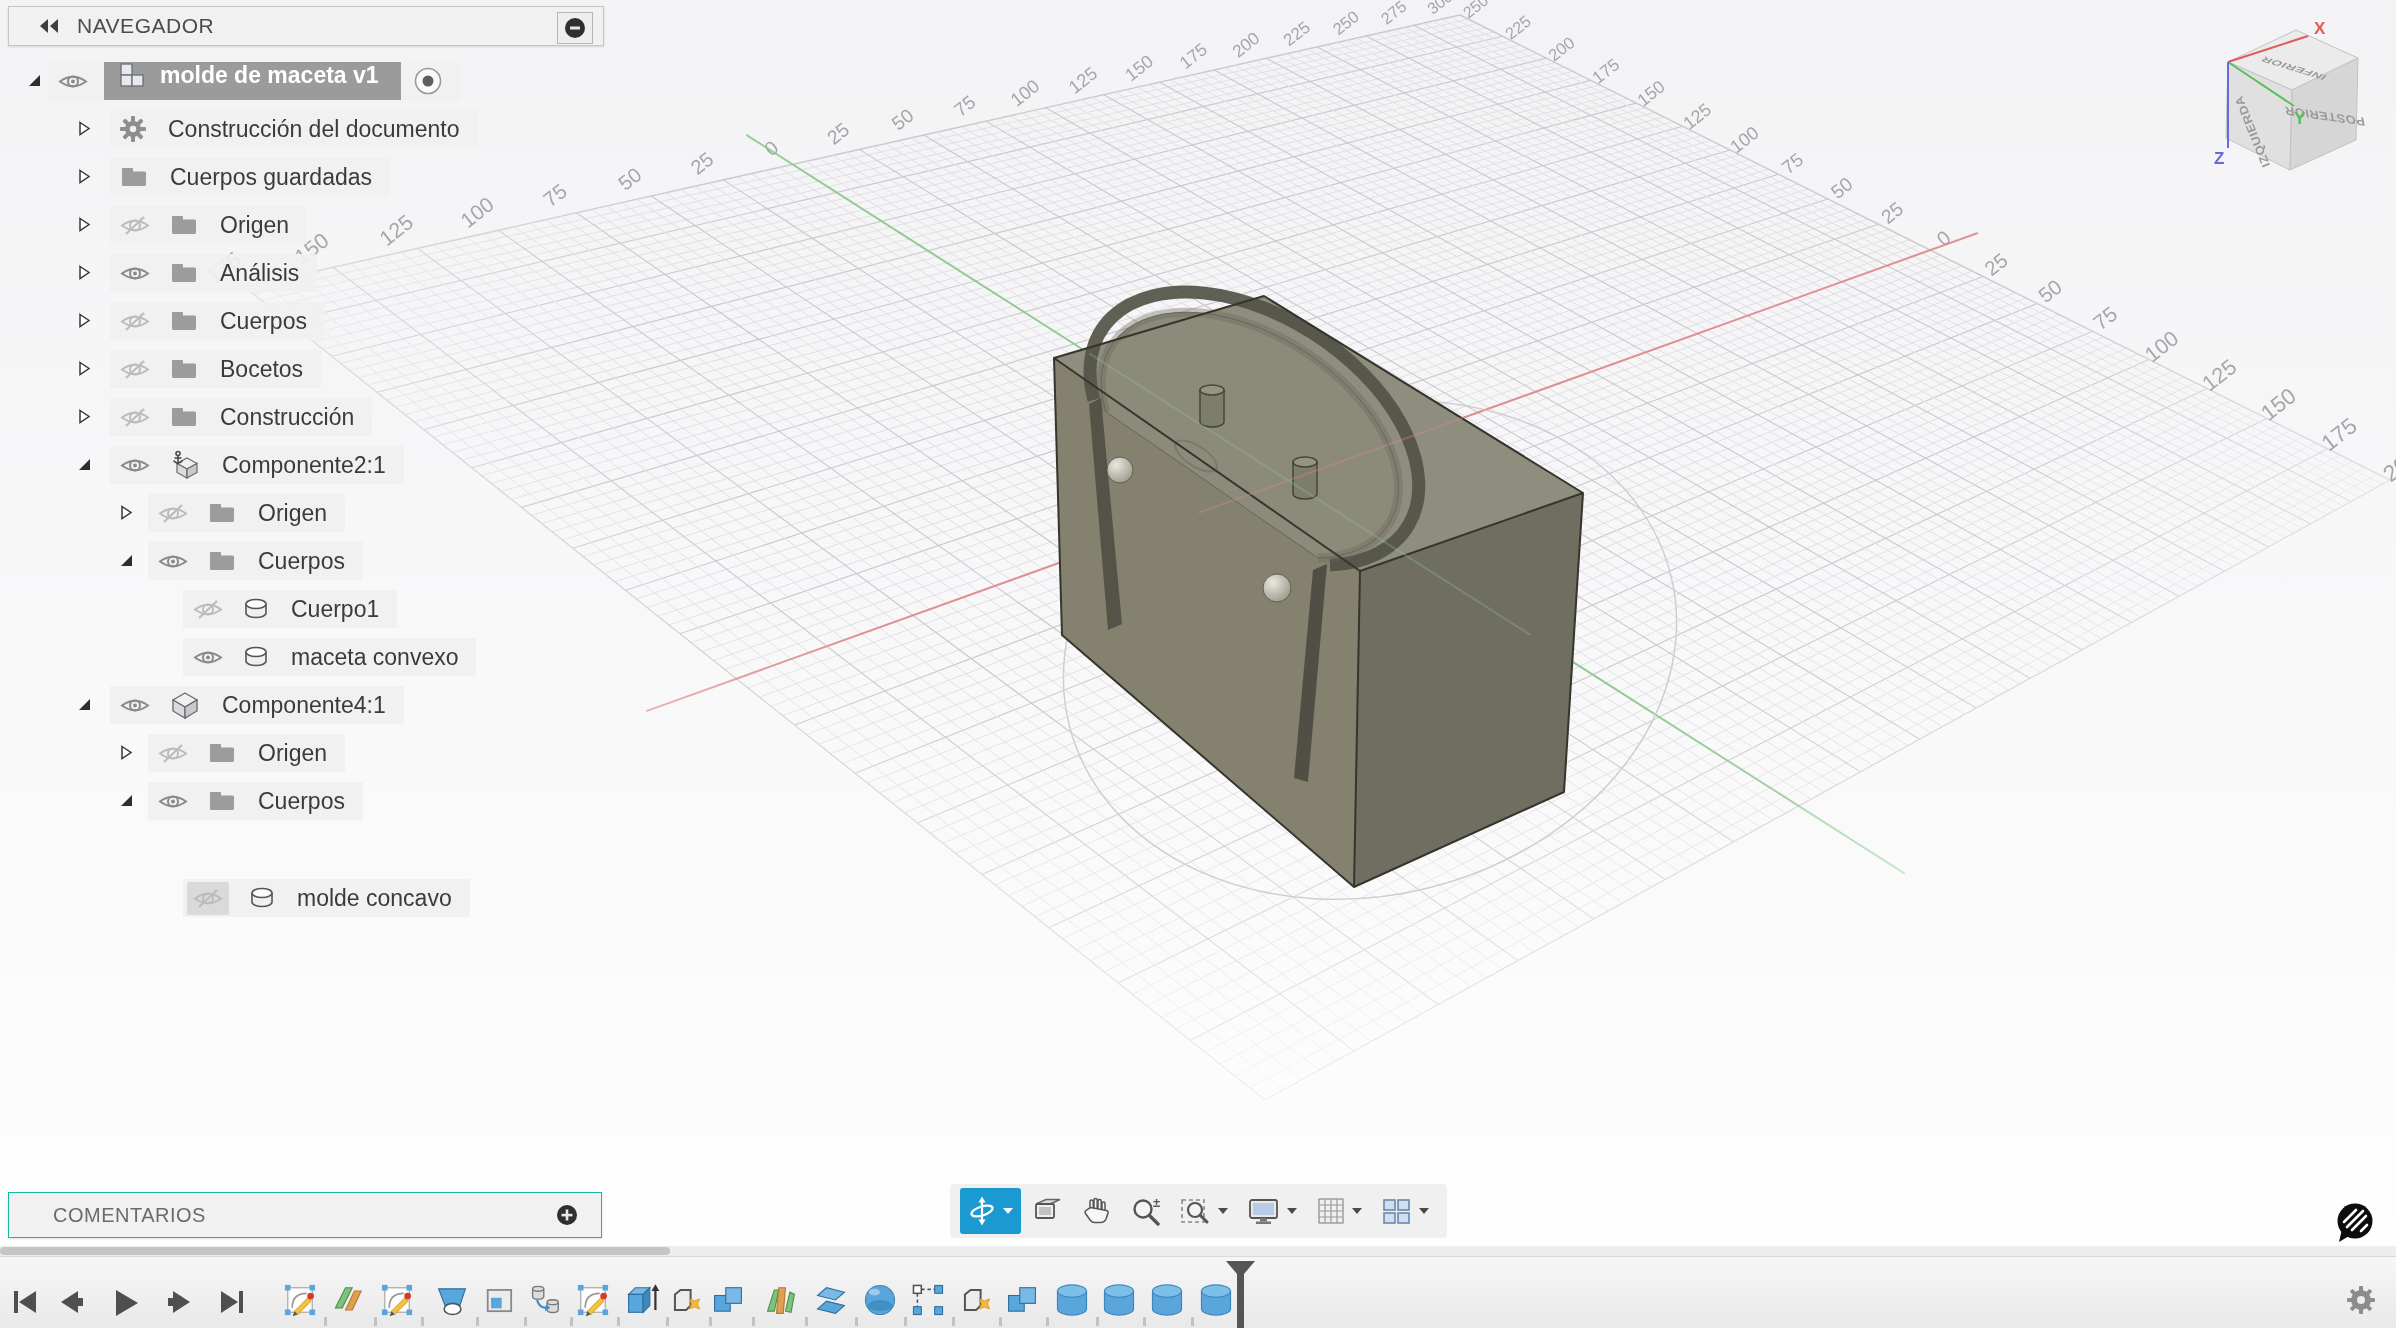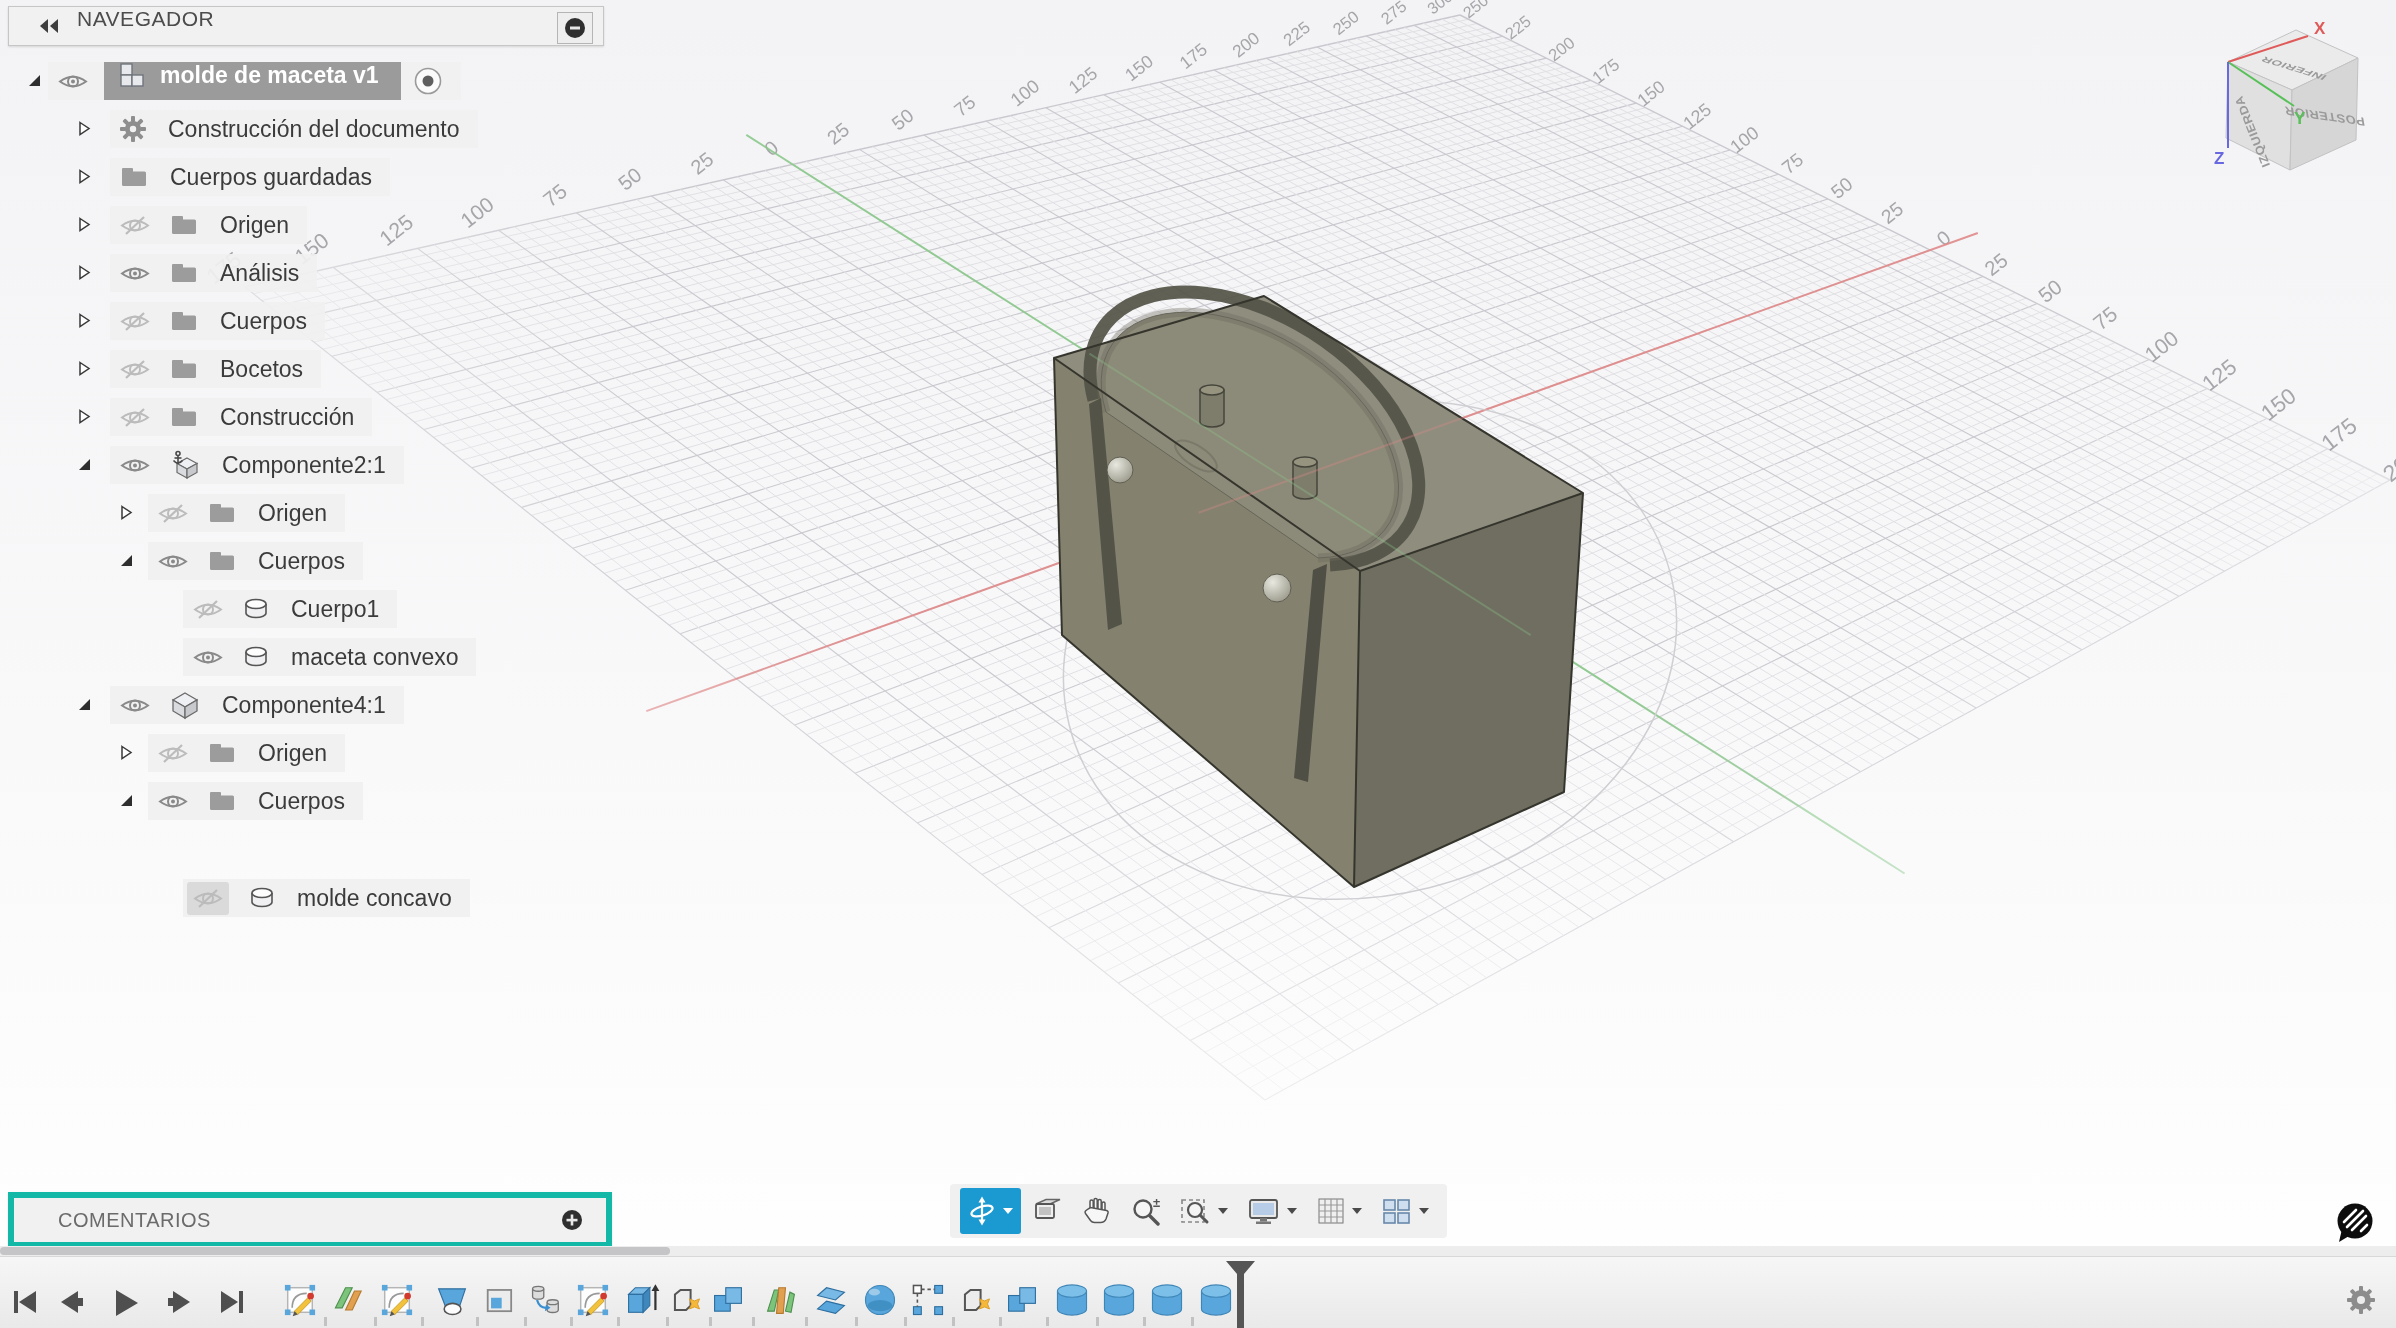--- a/index.html
+++ b/index.html
@@ -3,40 +3,40 @@
 <meta charset="utf-8">
 <style>
   html,body{margin:0;padding:0;}
   body{width:2396px;height:1328px;position:relative;overflow:hidden;
        font-family:"Liberation Sans","DejaVu Sans",sans-serif;background:#fdfdfe;}
   svg{display:block}
   #scene-svg{position:absolute;left:0;top:0;}
   
   #navigator{position:absolute;left:0;top:0;width:640px;height:920px;z-index:5;}
   #nav-header{position:absolute;left:8px;top:6px;width:594px;height:38px;background:#f1f1f1;
-      border:1px solid #c6c6c6;box-shadow:0 1px 2px rgba(0,0,0,.12);display:flex;}
+      border:1px solid #c6c6c6;box-shadow:0 1px 2px rgba(0,0,0,.12);display:flex;align-items:center;}
   #nav-header .chev{margin-left:28px;display:flex;align-items:center;}
   #nav-title{margin-left:14px;font-size:21px;color:#4c4c4c;letter-spacing:.5px;}
   #nav-collapse{position:absolute;right:10px;top:5px;width:34px;height:30px;background:#eeeeee;
       border:1px solid #b5b5b5;display:flex;align-items:center;justify-content:center;}
   .expander{position:absolute;width:17px;height:17px;cursor:pointer;}
   .tree-row{position:absolute;height:38px;background:rgba(240,240,240,.93);display:inline-flex;
       align-items:center;padding:0 18px 0 10px;white-space:nowrap;}
   .tree-row .eye{width:30px;display:flex;justify-content:center;}
   .tree-row .eye-boxed{background:#dadada;border-radius:3px;padding:6px 6px;margin-left:-6px;}
   .tree-row .ticon{margin-left:20px;display:flex;}
   .tree-row .ticon.noeye{margin-left:0;}
   .tlabel{margin-left:22px;font-size:23px;color:#3b3b3b;}
   .rootbar{margin-left:16px;height:38px;background:#9b9b9b;display:inline-flex;
       padding:0 22px 0 12px;}
   .rootbar .tlabel{color:#ffffff;font-weight:bold;margin-left:14px;}
   .radio{margin-left:12px;display:flex;}
   
   #comments{position:absolute;left:8px;top:1192px;width:592px;height:44px;background:#f1f1f1;
-      border:6px solid #14b8a6;box-shadow:0 1px 2px rgba(0,0,0,.12);display:flex;align-items:center;z-index:5;}
+      border:1px solid #14b8a6;box-shadow:0 1px 2px rgba(0,0,0,.12);display:flex;align-items:center;z-index:5;}
   #comments-title{margin-left:44px;font-size:20px;color:#6b6b6b;letter-spacing:.5px;}
   #comments-add{position:absolute;right:22px;top:10px;}
   
   #view-toolbar{position:absolute;left:950px;top:1184px;height:54px;background:#f0f0f0;border-radius:4px;
       display:flex;align-items:center;padding:0 10px;gap:4px;z-index:6;}
   .vt-btn{height:46px;display:flex;align-items:center;justify-content:center;padding:0 7px;gap:5px;cursor:pointer;}
   .vt-btn.active{background:var(--accent);border-radius:3px;}
   
   #tl-scroll{position:absolute;left:0;top:1246px;width:2396px;height:10px;background:#ededed;z-index:5;}
   #tl-thumb{position:absolute;left:0;top:1px;width:670px;height:8px;background:#c5c5c8;border-radius:4px;}

